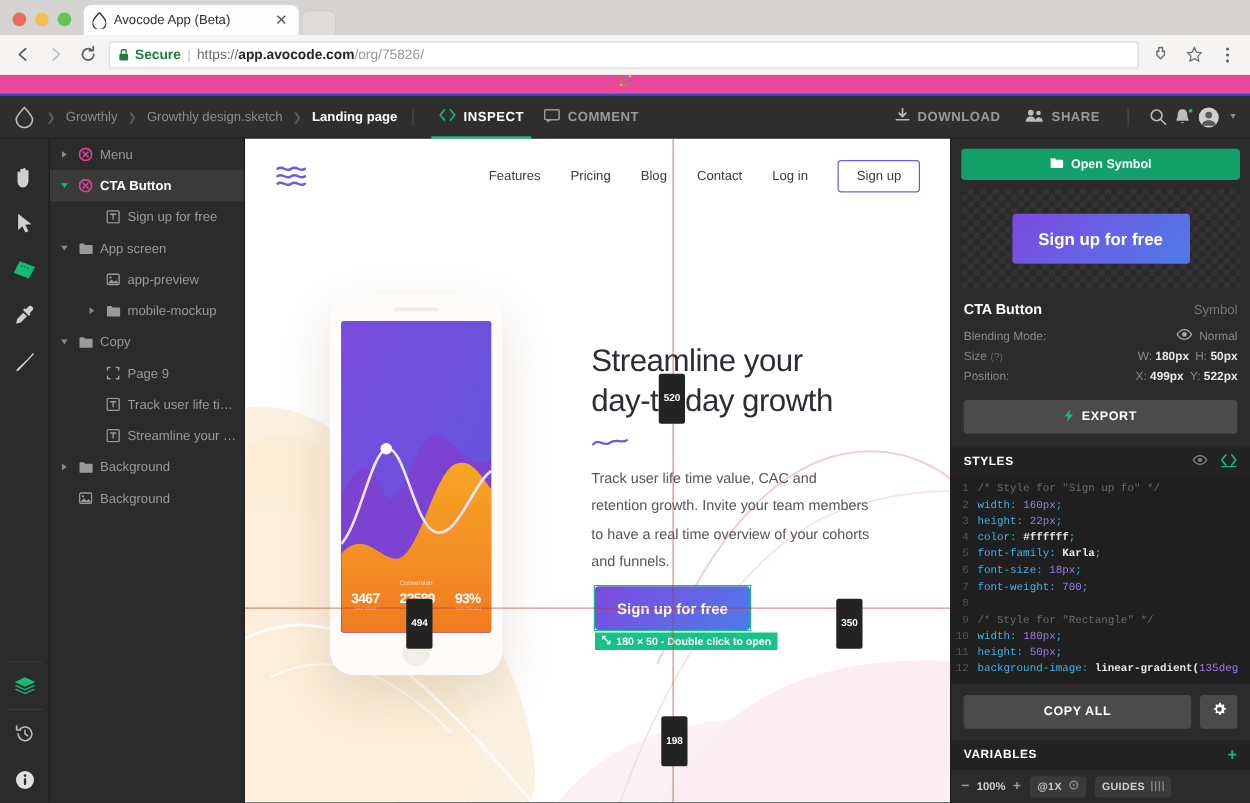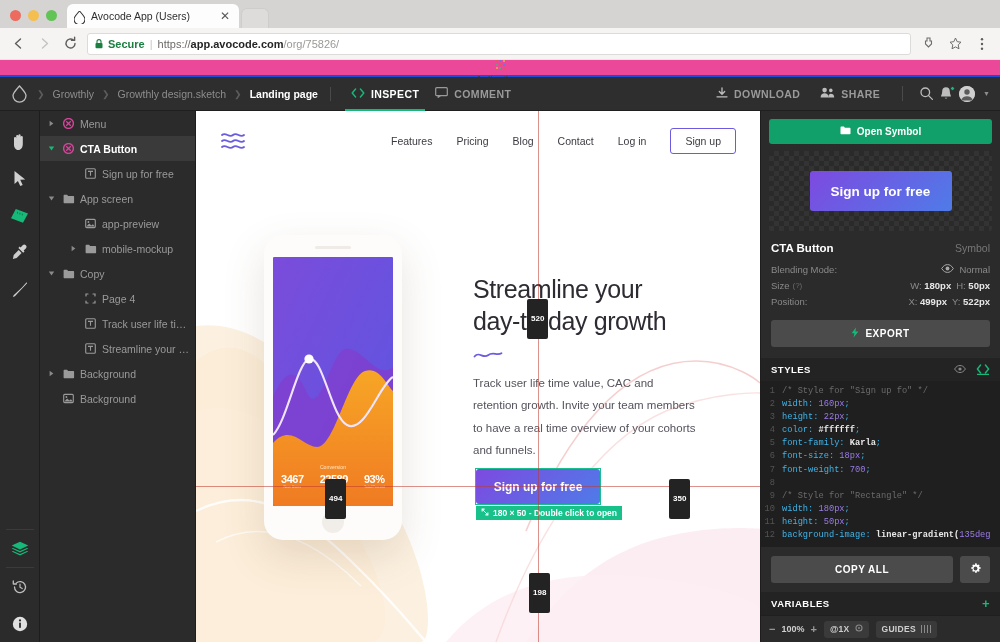--- a/index.html
+++ b/index.html
@@ -316,21 +316,21 @@
       <span class="dot red"></span>
       <span class="dot yellow"></span>
       <span class="dot green"></span>
     </div>
     <div class="tab">
       <span class="tab-fav">
         <svg width="11" height="13" viewBox="0 0 11 13">
             <path d="M5.5 0 C8.6 3.6 11 5.8 11 8.2 A5.5 5.5 0 0 1 0 8.2 C0 5.8 2.4 3.6 5.5 0 Z" fill="none" stroke="#303030" stroke-width="1.1"></path>
           </svg>
       </span>
-      <span class="tab-title">Avocode App (Users)</span>
+      <span class="tab-title">Avocode App (Beta)</span>
       <span class="tab-close">✕</span>
     </div>
     <div class="tab-ghost"></div>
   </div>
 
   <div class="browser-omnibar">
     <span class="navbtn">
       <svg width="15" height="15" viewBox="0 0 15 15">
           <path d="M9.5 3 L4.5 7.5 L9.5 12" fill="none" stroke="#5d5d5d" stroke-width="1.4" stroke-linecap="round" stroke-linejoin="round"></path>
         </svg>
@@ -613,21 +613,21 @@
         </span>
         <span class="ln">Copy</span>
       </div>
       <div class="layer" style="padding-left: 28px;">
         <span class="tw"></span>
         <span class="li">
           <svg width="11" height="11" viewBox="0 0 11 11">
             <path d="M1 3 V1 H3 M8 1 H10 V3 M10 8 V10 H8 M3 10 H1 V8" fill="none" stroke="#9a9a9a" stroke-width="1.2" stroke-linecap="round"></path>
           </svg>
         </span>
-        <span class="ln">Page 4</span>
+        <span class="ln">Page 9</span>
       </div>
       <div class="layer" style="padding-left: 28px;">
         <span class="tw"></span>
         <span class="li">
           <svg width="11" height="11" viewBox="0 0 11 11">
             <rect x=".7" y=".7" width="9.6" height="9.6" rx="1" fill="none" stroke="#9a9a9a" stroke-width="1.1"></rect>
             <path d="M3 3.4 H8 M5.5 3.4 V7.8" stroke="#9a9a9a" stroke-width="1.1"></path>
           </svg>
         </span>
         <span class="ln">Track user life time</span>

